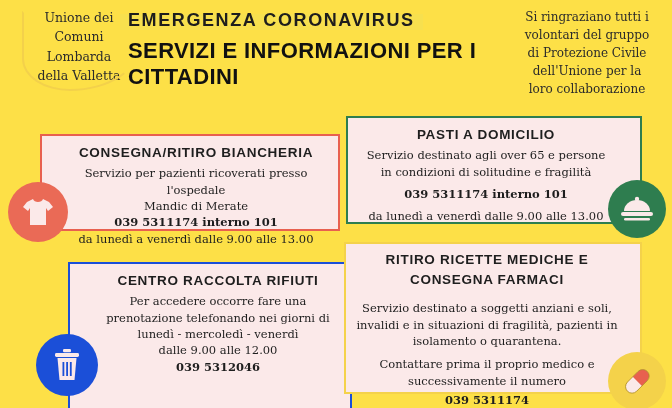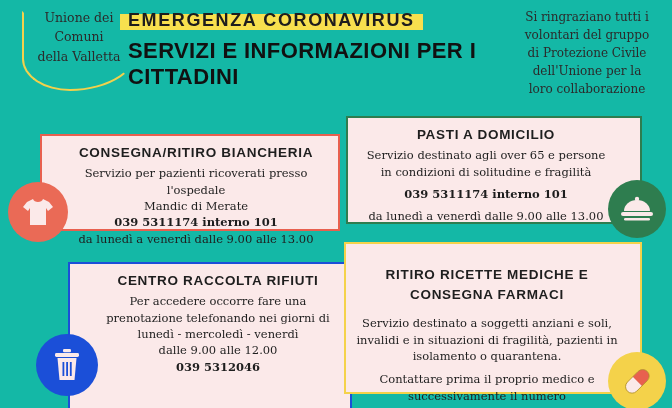--- a/index.html
+++ b/index.html
@@ -11,21 +11,21 @@
     height: 408px;
     background: #fbeaea;
     font-family: "Liberation Sans", sans-serif;
     overflow: hidden;
     position: relative;
   }
   #poster {
     position: relative;
     width: 672px;
     height: 408px;
-    background: #14b8a6;
+    background: #fde047;
   }
 
   
   .header-left {
     position: absolute;
     left: 14px;
     top: 8px;
     width: 130px;
     text-align: center;
     font-size: 12.5px;
@@ -133,21 +133,21 @@
     padding: 9px 26px 0 10px;
   }
   #card-rifiuti {
     left: 68px; top: 262px; width: 284px; height: 157px;
     border: 2.5px solid #1b4fd8;
     padding: 9px 10px 16px 26px;
   }
   #card-ricette {
     left: 344px; top: 242px; width: 298px; height: 152px;
     border: 2.5px solid #f4d24a;
-    padding: 23px 22px 0 10px;
+    padding: 8px 22px 0 10px;
   }
 
   
   .circle-icon {
     position: absolute;
     border-radius: 50%;
     display: flex;
     align-items: center;
     justify-content: center;
   }
@@ -171,20 +171,21 @@
 </style>
 </head>
 <body>
 
 <div id="poster">
 
   <div class="header-left">
     <span class="underline-curve"></span>
     <span class="hl-line">Unione dei</span>
     <span class="hl-line">Comuni</span>
+    <span class="hl-line">Lombarda</span>
     <span class="hl-line">della Valletta</span>
   </div>
 
   <div class="header-right">
     <span class="hr-line">Si ringraziano tutti i</span>
     <span class="hr-line">volontari del gruppo</span>
     <span class="hr-line">di Protezione Civile</span>
     <span class="hr-line">dell'Unione per la</span>
     <span class="hr-line">loro collaborazione</span>
   </div>

